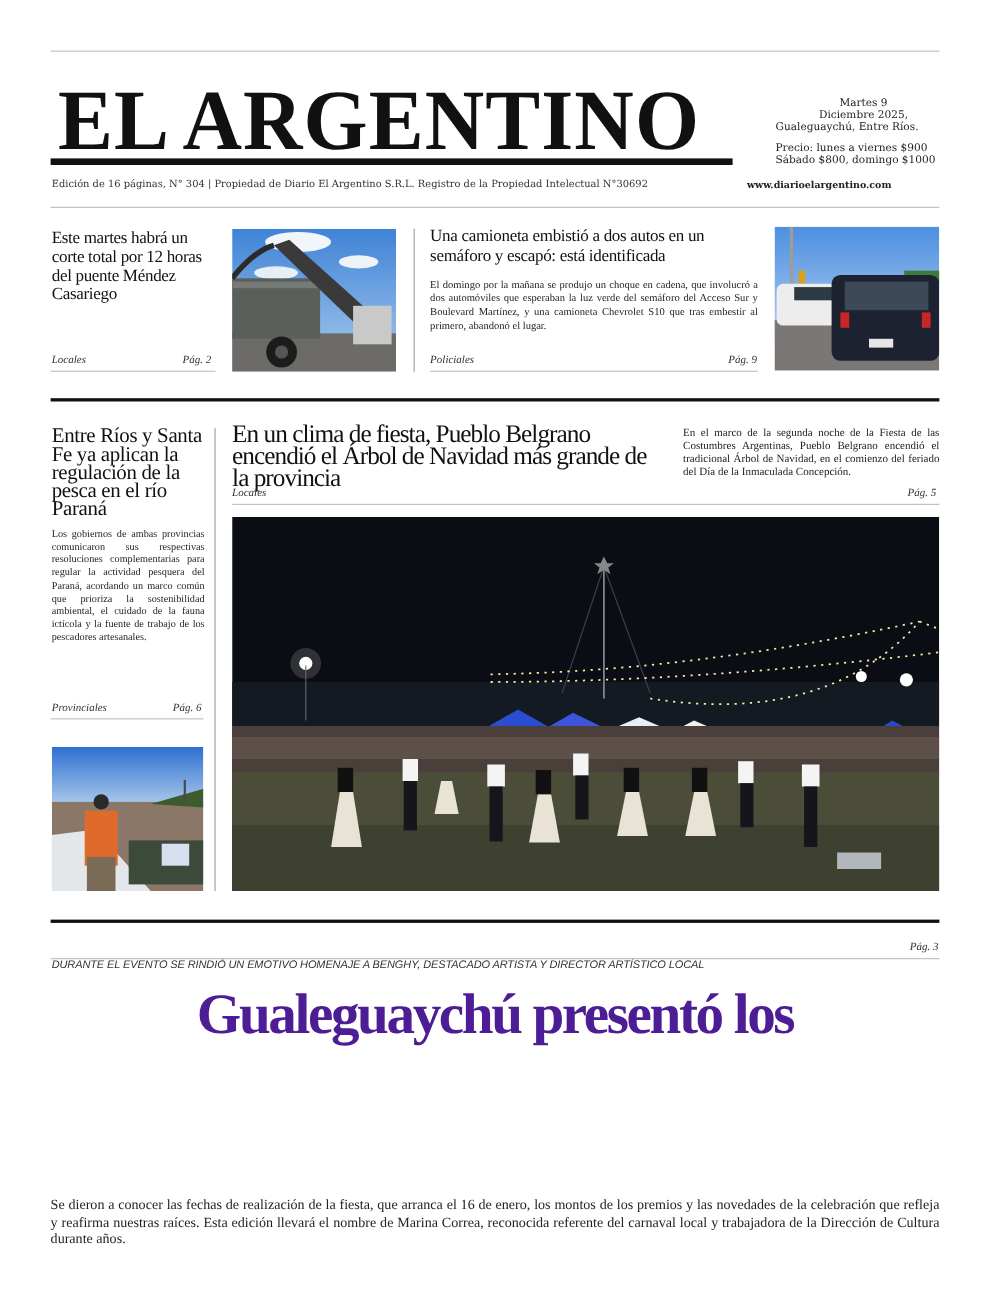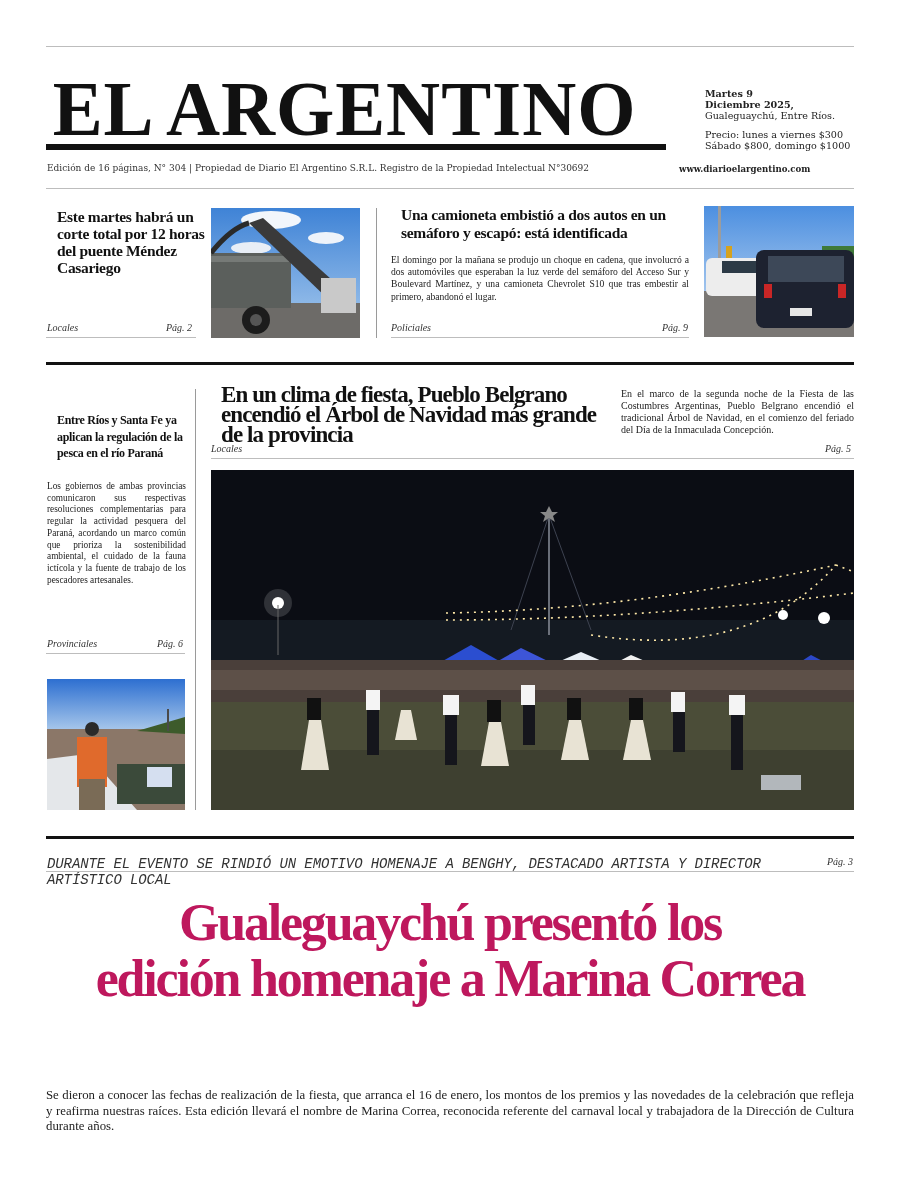--- a/index.html
+++ b/index.html
@@ -14,60 +14,60 @@
   
   .logo { position: absolute; left: 46px; top: 70px; width: 622px; height: 82px; text-align: center; }
   .logo-text {
     font-family: "Liberation Serif", serif; font-weight: bold;
     font-size: 78px; line-height: 78px; letter-spacing: 1px; color: #111;
     white-space: nowrap; transform: scaleX(0.96); transform-origin: left top;
   }
   .logo-underline { position: absolute; left: 0; bottom: 2px; width: 620px; height: 6px; background: #111; }
   .edition { left: 47px; top: 163px; font-size: 9px; color: #333; white-space: nowrap; }
   .side-info { left: 705px; top: 88px; font-size: 9.6px; line-height: 11px; color: #222; width: 160px; }
-  .side-info .b { font-weight: bold; }
+  .side-info .b { font-weight: normal; text-align: center; }
   .side-info .gap { height: 8px; }
   .website { left: 679px; top: 164px; font-size: 8.6px; font-weight: bold; color: #222; }
 
   
-  .headline { font-family: "Liberation Serif", serif; font-weight: bold; color: #111; letter-spacing: -0.3px; margin-left: 10px; }
+  .headline { font-family: "Liberation Serif", serif; font-weight: normal; color: #111; letter-spacing: -0.3px; }
   .body-text { font-family: "Liberation Serif", serif; color: #222; }
   .section, .page { font-family: "Liberation Serif", serif; font-style: italic; font-size: 10px; color: #333; }
 
   .photo { position: absolute; overflow: hidden; }
   .photo svg { width: 100%; height: 100%; display: block; }
 
   .lead-headline {
     position: absolute; left: 46px; top: 895px; width: 808px;
     font-family: "Liberation Serif", serif; font-weight: bold; text-align: center;
-    font-size: 52px; line-height: 56px; letter-spacing: -2.2px; color: #be185d;
+    font-size: 52px; line-height: 56px; letter-spacing: -2.2px; color: #4c1d95;
   }
   .lead-body {
     position: absolute; left: 46px; top: 1088px; width: 808px;
     font-family: "Liberation Serif", serif; font-size: 12.8px; line-height: 15.5px; color: #222;
     text-align: justify;
   }
-  .kicker { font-family: Liberation Mono, monospace; font-style: italic; font-size: 14px; color: #333; text-transform: uppercase; letter-spacing: -0.1px; }
+  .kicker { font-family: Liberation Sans, sans-serif; font-style: italic; font-size: 10px; color: #333; text-transform: uppercase; letter-spacing: -0.1px; margin-top: 16px; }
 </style>
 </head>
 <body>
 
 <div class="rule-thin" style="left:46px; top:46px; width:808px;"></div>
 
 <div class="logo">
   <div class="logo-text">EL ARGENTINO</div>
   <div class="logo-underline"></div>
 </div>
 
 <div class="abs side-info">
   <div class="b">Martes 9</div>
   <div class="b">Diciembre 2025,</div>
   <div>Gualeguaychú, Entre Ríos.</div>
   <div class="gap"></div>
-  <div>Precio: lunes a viernes $300</div>
+  <div>Precio: lunes a viernes $900</div>
   <div>Sábado $800, domingo $1000</div>
 </div>
 
 <div class="abs edition">Edición de 16 páginas, N° 304 | Propiedad de Diario El Argentino S.R.L. Registro de la Propiedad Intelectual N°30692</div>
 <div class="abs website">www.diarioelargentino.com</div>
 
 <div class="rule-thin" style="left:46px; top:188px; width:808px;"></div>
 
 <div class="abs headline" style="left:47px; top:208px; width:150px; font-size:15.5px; line-height:17px;">Este martes habrá un corte total por 12 horas del puente Méndez Casariego</div>
 <div class="abs section" style="left:47px; top:322px;">Locales</div>
@@ -123,21 +123,21 @@
     <rect x="52" y="44" width="98" height="78" rx="8" fill="#1d2230"></rect>
     <rect x="64" y="50" width="76" height="26" fill="#3d4858"></rect>
     <rect x="86" y="102" width="22" height="8" fill="#e6e6e6"></rect>
     <rect x="60" y="78" width="8" height="14" fill="#c92626"></rect>
     <rect x="134" y="78" width="8" height="14" fill="#c92626"></rect>
   </svg>
 </div>
 
 <div class="rule-thick" style="left:46px; top:362px; width:808px;"></div>
 
-<div class="abs headline" style="left:47px; top:412px; width:145px; font-size:12px; line-height:16.5px;">Entre Ríos y Santa Fe ya aplican la regulación de la pesca en el río Paraná</div>
+<div class="abs headline" style="left:47px; top:389px; width:145px; font-size:19px; line-height:16.5px;">Entre Ríos y Santa Fe ya aplican la regulación de la pesca en el río Paraná</div>
 <div class="abs body-text" style="left:47px; top:481px; width:139px; font-size:9.3px; line-height:11.7px; text-align:justify;">Los gobiernos de ambas provincias comunicaron sus respectivas resoluciones complementarias para regular la actividad pesquera del Paraná, acordando un marco común que prioriza la sostenibilidad ambiental, el cuidado de la fauna ictícola y la fuente de trabajo de los pescadores artesanales.</div>
 <div class="abs section" style="left:47px; top:638px;">Provinciales</div>
 <div class="abs page" style="left:157px; top:638px;">Pág. 6</div>
 <div class="rule-thin" style="left:46px; top:653px; width:139px;"></div>
 
 <div class="photo" style="left:47px; top:679px; width:138px; height:131px;">
   <svg viewBox="0 0 138 131" preserveAspectRatio="none">
     <defs>
       <linearGradient id="sky3" x1="0" y1="0" x2="0" y2="1">
         <stop offset="0" stop-color="#2d6fd1"></stop>
@@ -230,16 +230,15 @@
 </div>
 
 <div class="rule-thick" style="left:46px; top:836px; width:808px;"></div>
 
 <div class="abs kicker" style="left:47px; top:856px; width:720px;">Durante el evento se rindió un emotivo homenaje a Benghy, destacado artista y director artístico local</div>
 <div class="abs page" style="left:827px; top:856px;">Pág. 3</div>
 <div class="rule-thin" style="left:46px; top:871px; width:808px;"></div>
 
 <div class="lead-headline">
   <div>Gualeguaychú presentó los</div>
-  <div>edición homenaje a Marina Correa</div>
 </div>
 
 <div class="lead-body">Se dieron a conocer las fechas de realización de la fiesta, que arranca el 16 de enero, los montos de los premios y las novedades de la celebración que refleja y reafirma nuestras raíces. Esta edición llevará el nombre de Marina Correa, reconocida referente del carnaval local y trabajadora de la Dirección de Cultura durante años.</div>
 
 </body></html>

